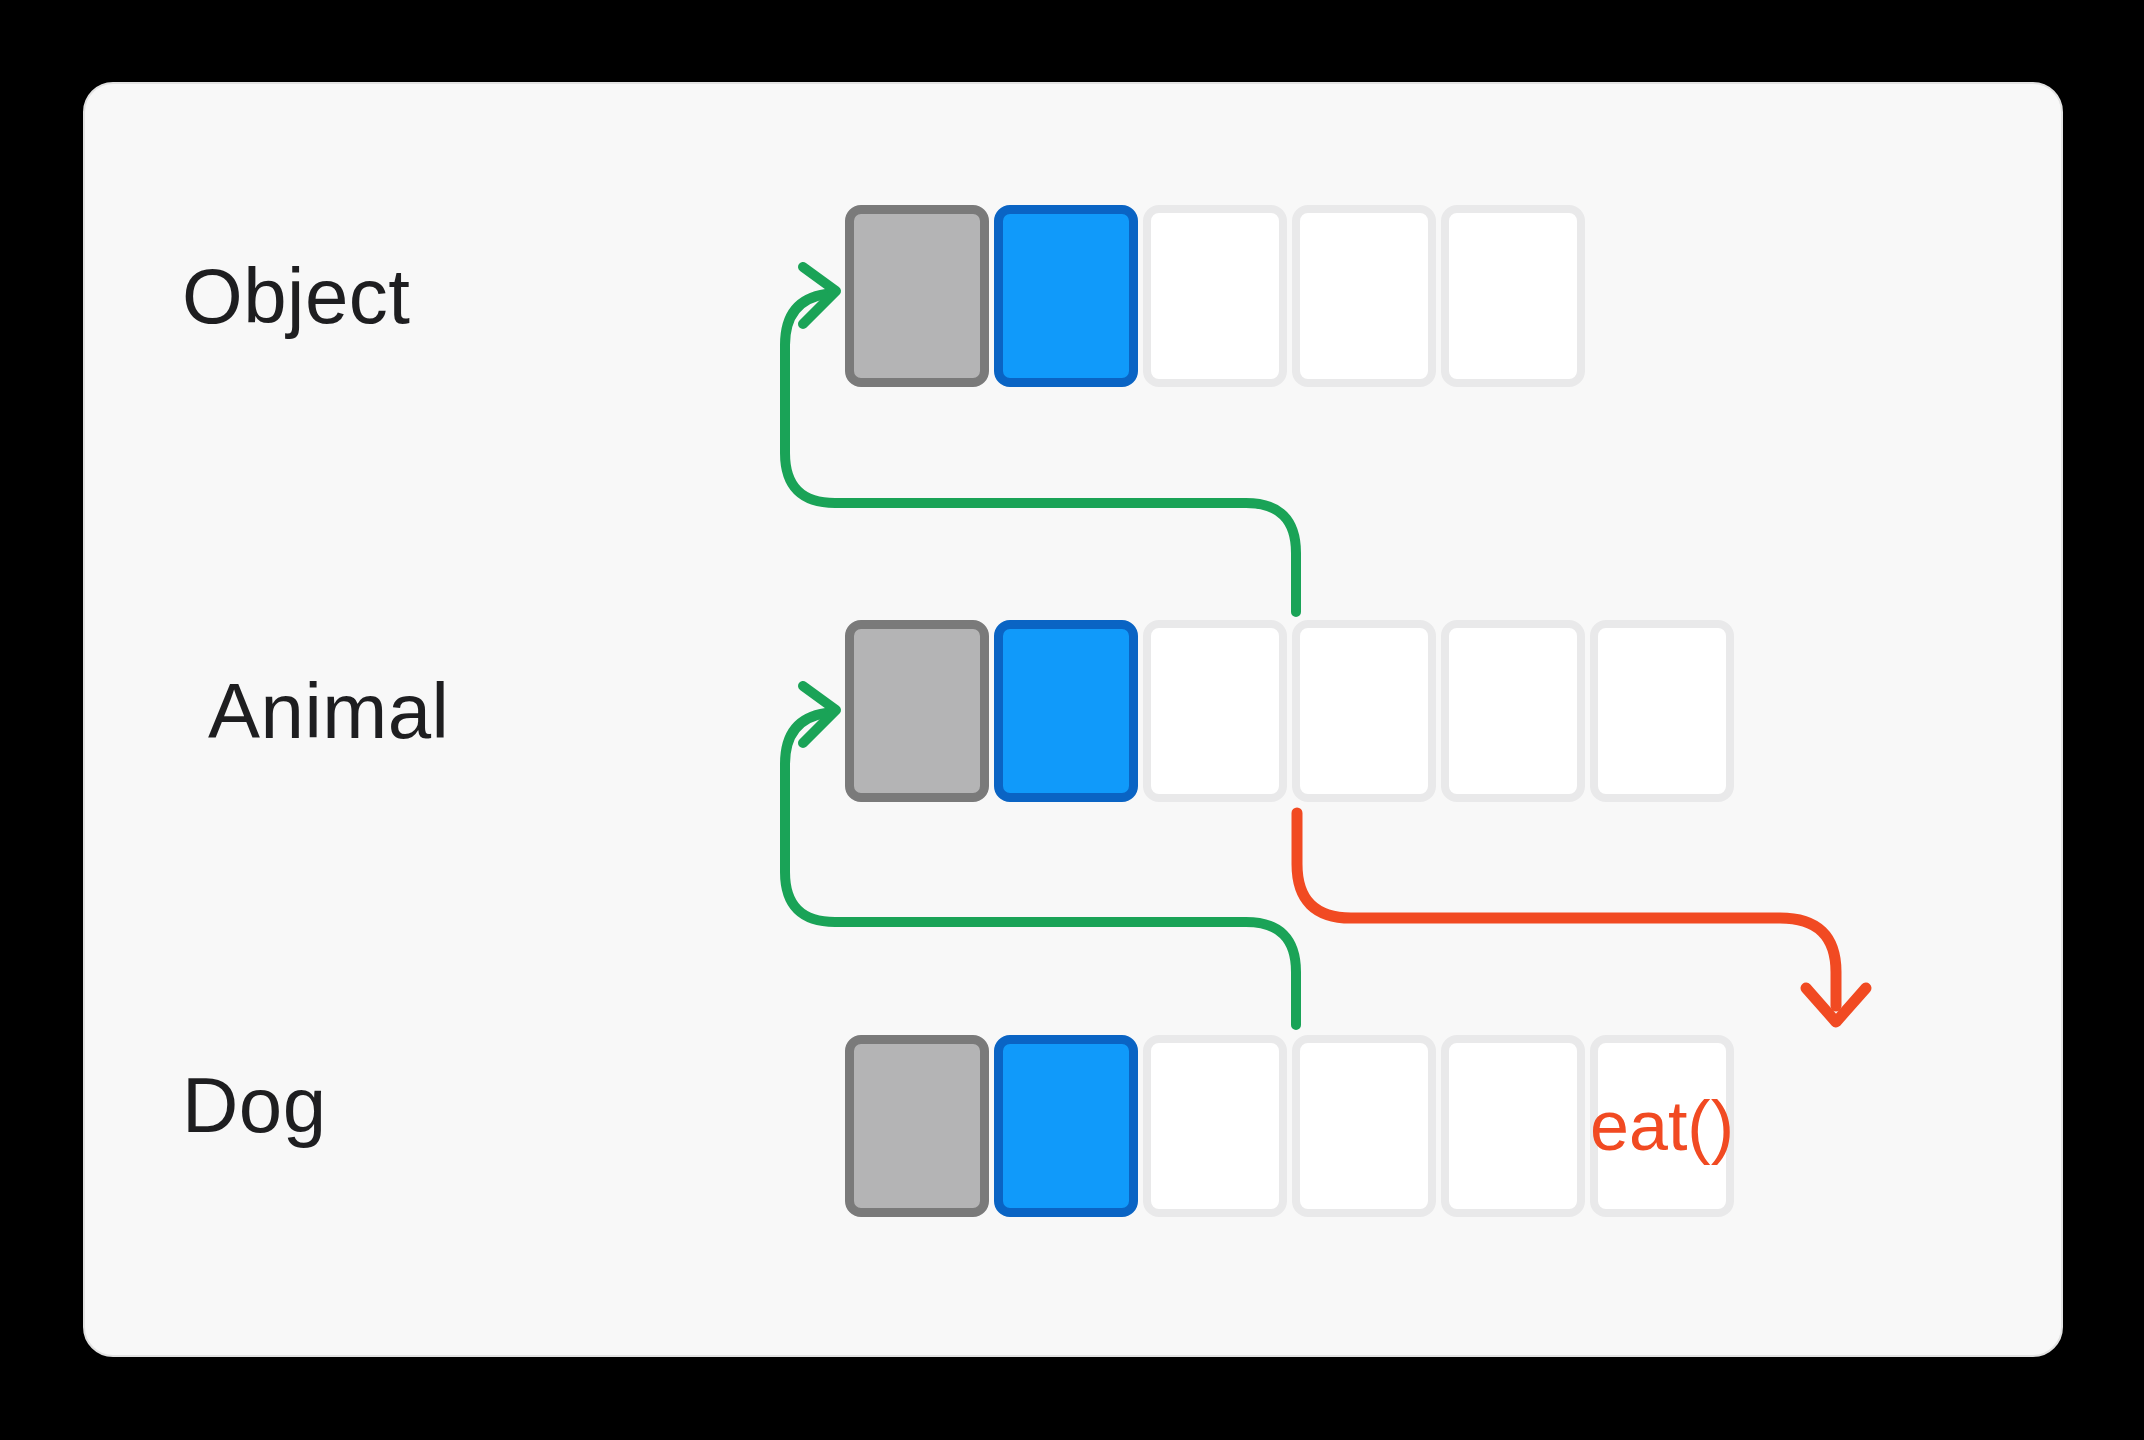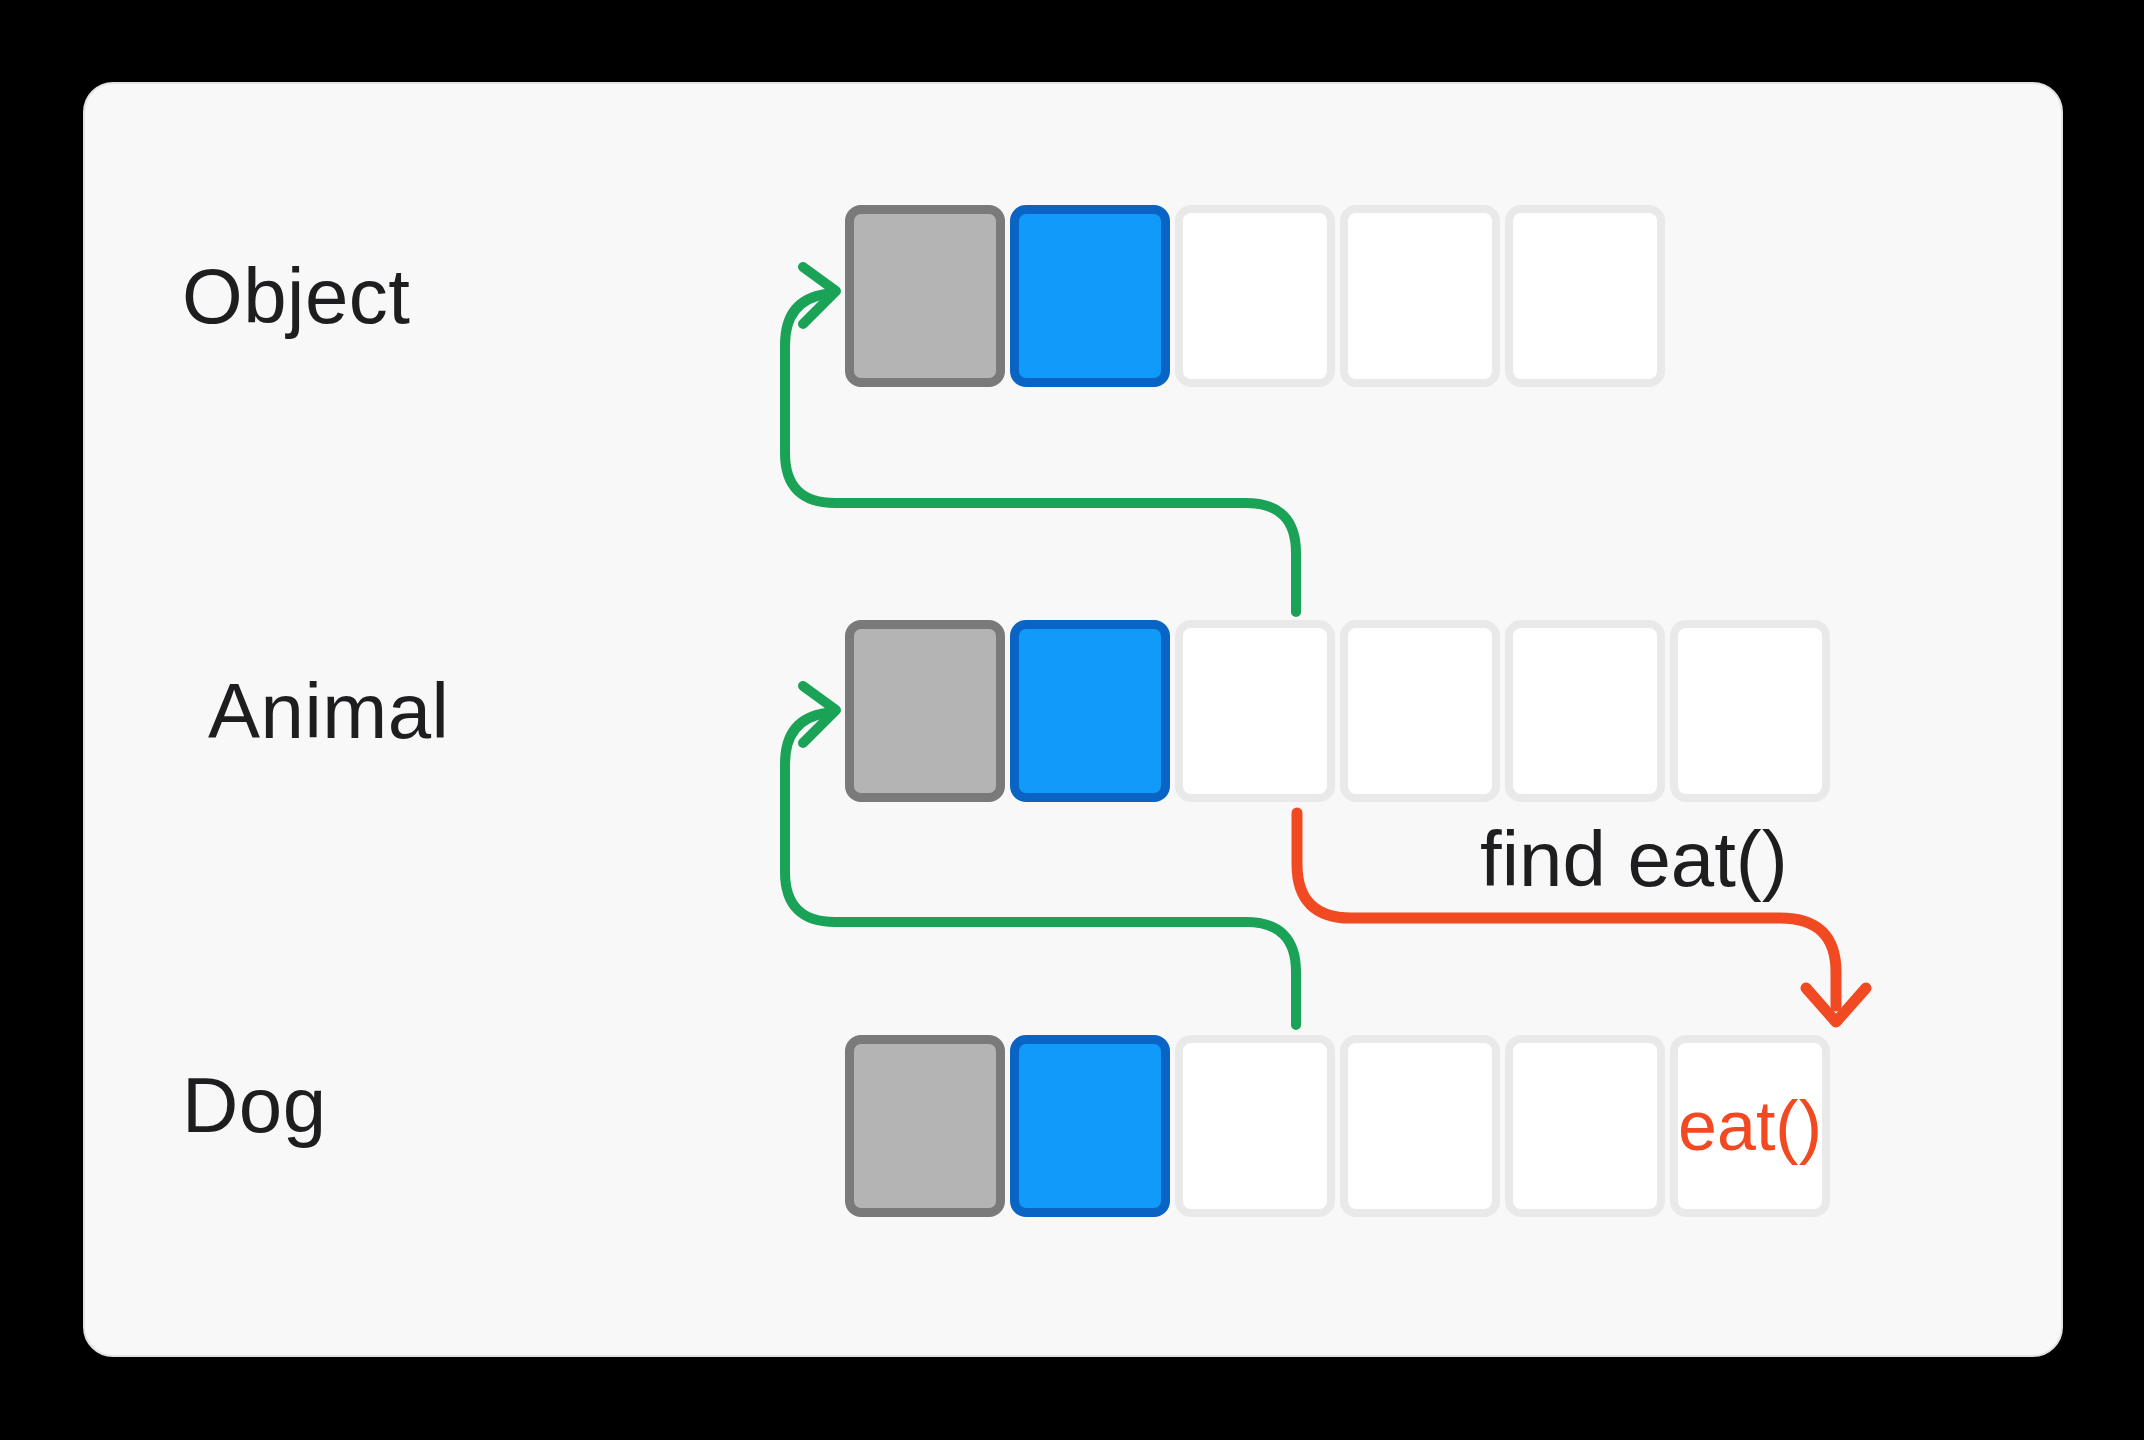--- a/index.html
+++ b/index.html
@@ -29,21 +29,21 @@
     color:var(--text,#1e1e20);
     letter-spacing:0.5px;
   }
   .row{
     position:absolute;
     left:845px;
     display:flex;
     gap:5px;
   }
   .cell{
-    width:160px;height:182px;
+    width:144px;height:182px;
     box-sizing:border-box;
     border-radius:16px;
     display:flex;align-items:center;justify-content:center;
   }
   .cell.empty{
     background:var(--white-fill,#fff);
     border:8px solid var(--white-border,#e9e9ea);
   }
   .cell.gray{
     background:var(--gray-fill,#b4b4b5);
@@ -125,14 +125,13 @@
       <path class="green-path" stroke-width="10" d="M1296 1025 L1296 972 Q1296 922 1246 922 L835 922 Q785 922 785 872 L785 764 Q785 719 826 713"></path>
       <path class="green-path" stroke-width="10" d="M803 686 L836 710 L803 743"></path>
     </g>
 
     <g>
       <path class="orange-path" stroke-width="11" d="M1297 813 L1297 864 Q1297 918 1351 918 L1780 918 Q1836 918 1836 972 L1836 1006"></path>
       <path class="orange-path" stroke-width="11" d="M1806 988 L1836 1022 L1866 988"></path>
     </g>
   </svg>
 
-  <div class="annotation">find eat()</div>
 </div>
 
 </body></html>

